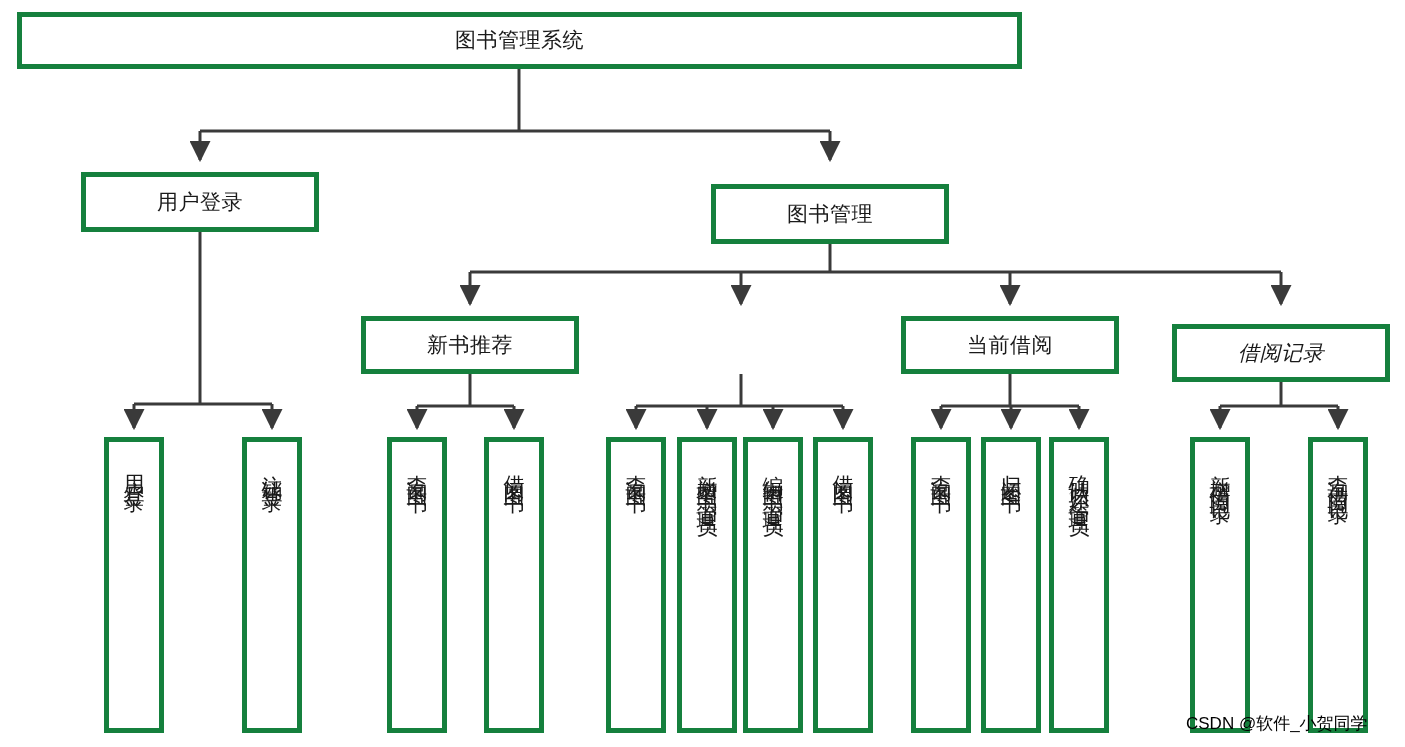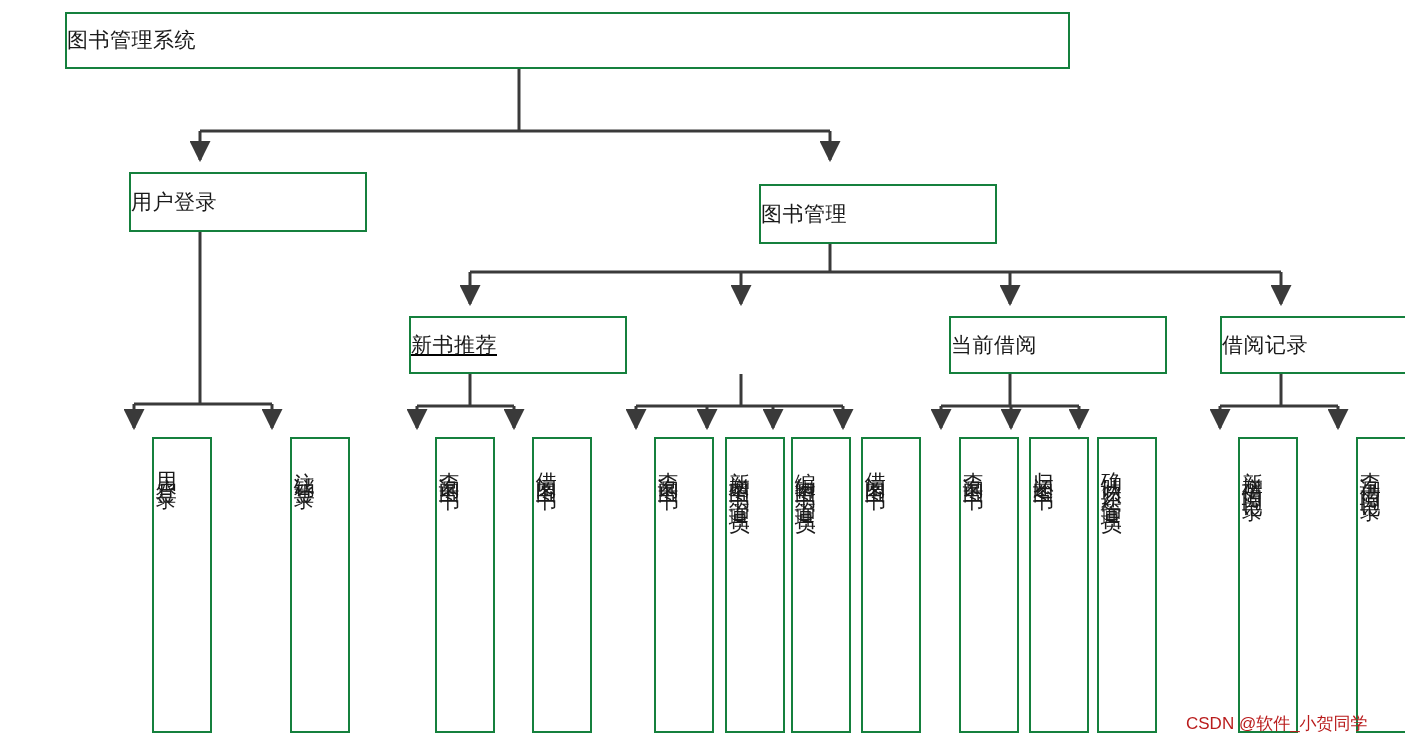--- a/index.html
+++ b/index.html
@@ -21,26 +21,25 @@
     position: absolute;
     left: 0;
     top: 0;
     width: 1405px;
     height: 747px;
   }
   .node {
     position: absolute;
     box-sizing: border-box;
     background: #ffffff;
-    border: 2px solid #15803d;
+    border: 5px solid #15803d;
     display: flex;
     align-items: center;
-    justify-content: flex-start;
+    justify-content: center;
     z-index: 2;
-    margin-left: 48px;
   }
   .node .label {
     color: #1a1a1a;
     font-size: 21px;
     line-height: 1.15;
     letter-spacing: 0.5px;
     white-space: nowrap;
   }
   .node.vertical {
     align-items: flex-start;
@@ -52,21 +51,21 @@
     -webkit-writing-mode: vertical-rl;
     letter-spacing: 6px;
     font-size: 21px;
     white-space: nowrap;
   }
   .watermark {
     position: absolute;
     left: 1186px;
     top: 712px;
     font-size: 17px;
-    color: #b91c1c;
+    color: #000000;
     white-space: nowrap;
     z-index: 3;
   }
 </style>
 </head>
 <body>
 
 <div id="canvas">
 
   <svg id="edges" viewBox="0 0 1405 747" xmlns="http://www.w3.org/2000/svg">
@@ -124,27 +123,27 @@
     <span class="label">图书管理系统</span>
   </div>
 
   <div class="node" style="left: 81px; top: 172px; width: 238px; height: 60px;">
     <span class="label">用户登录</span>
   </div>
   <div class="node" style="left: 711px; top: 184px; width: 238px; height: 60px;">
     <span class="label">图书管理</span>
   </div>
 
-  <div class="node" style="left: 361px; top: 316px; width: 218px; height: 58px; text-decoration: underline;">
+  <div class="node" style="left: 361px; top: 316px; width: 218px; height: 58px;">
     <span class="label">新书推荐</span>
   </div>
   <div class="node" style="left: 901px; top: 316px; width: 218px; height: 58px;">
     <span class="label">当前借阅</span>
   </div>
-  <div class="node" style="left: 1172px; top: 316px; width: 218px; height: 58px;">
+  <div class="node" style="left: 1172px; top: 324px; width: 218px; height: 58px; font-style: italic;">
     <span class="label">借阅记录</span>
   </div>
 
   <div class="node vertical" style="left: 104px; top: 437px; width: 60px; height: 296px;">
     <span class="label">用户登录</span>
   </div>
   <div class="node vertical" style="left: 242px; top: 437px; width: 60px; height: 296px;">
     <span class="label">注销登录</span>
   </div>
 

